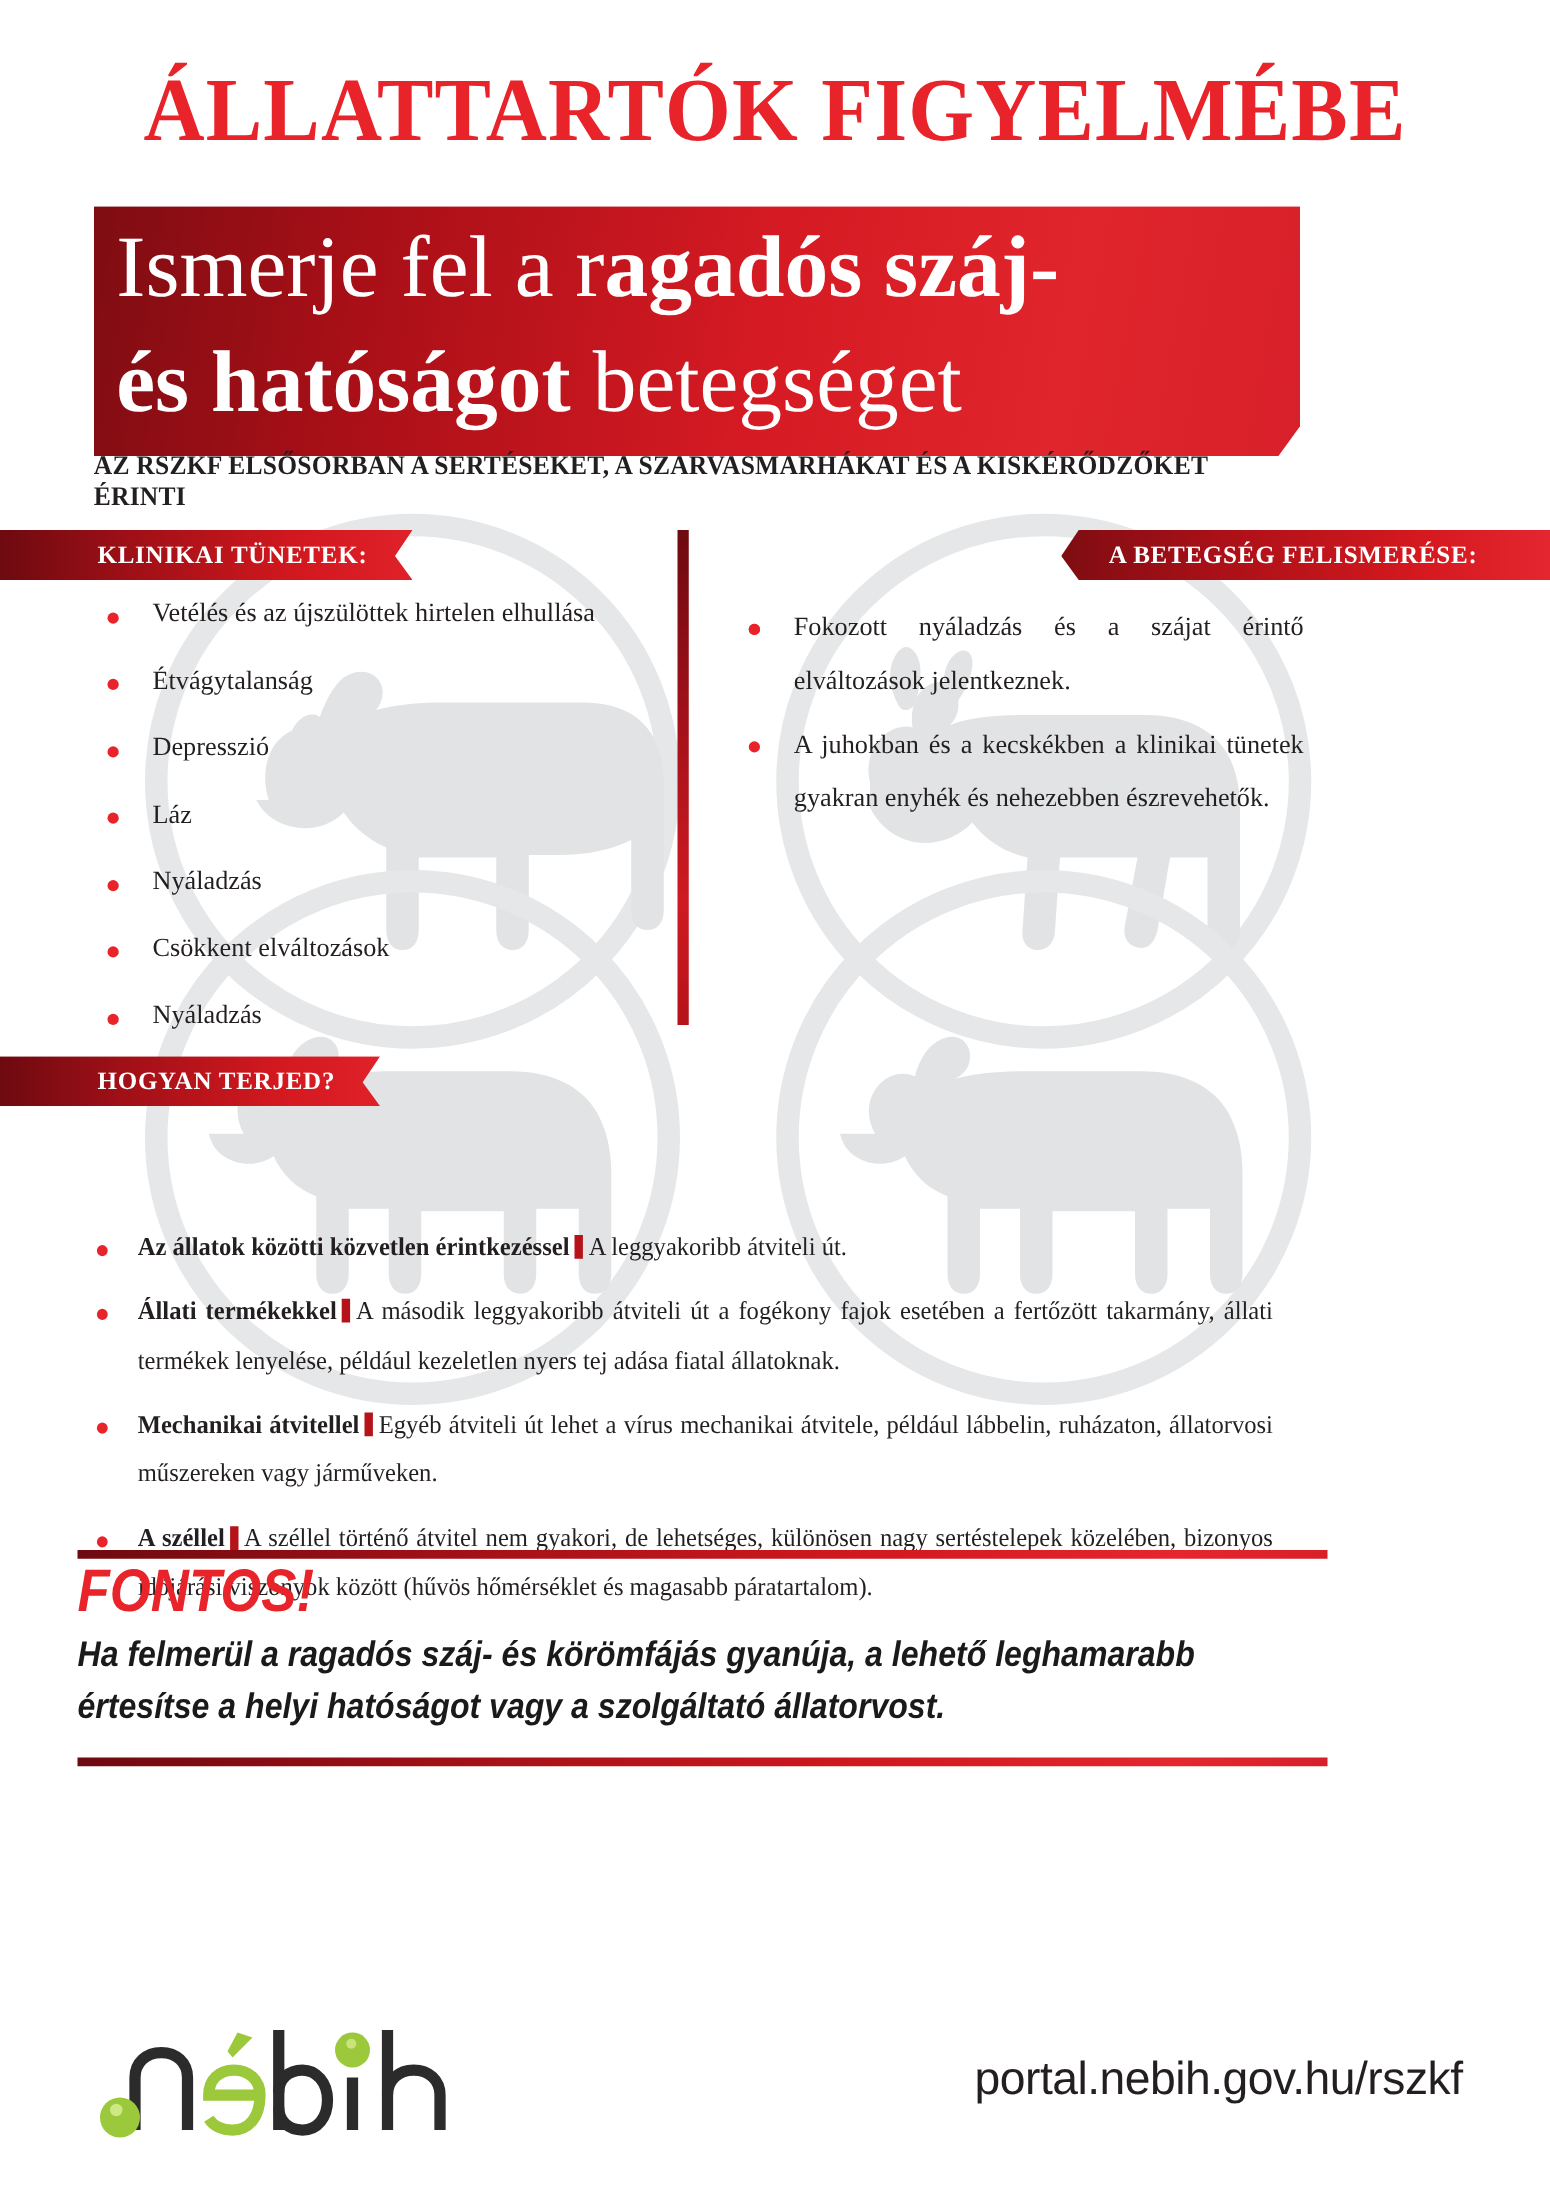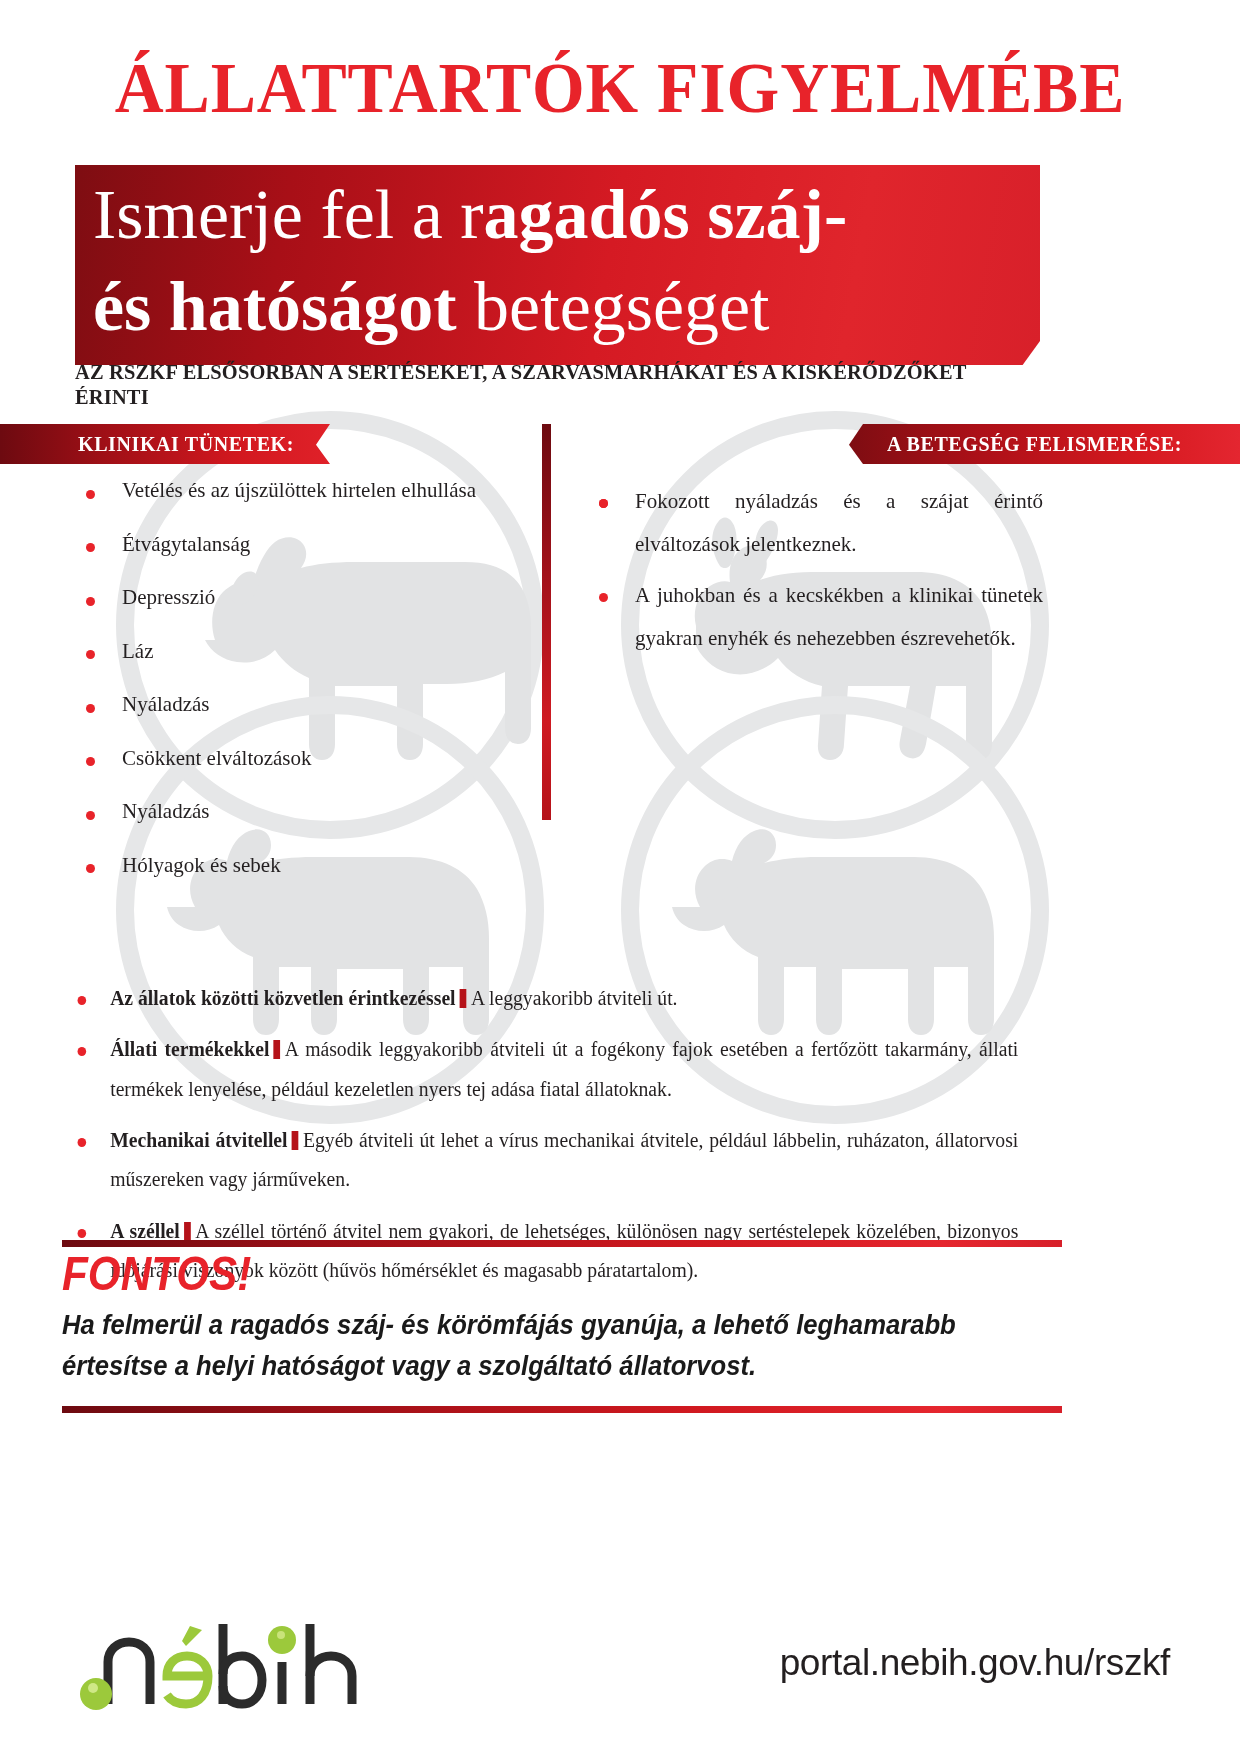--- a/index.html
+++ b/index.html
@@ -278,20 +278,23 @@
   </div>
 
   <div class="col col-right">
     <ul class="blist" id="recognition-list">
         <li><span class="dot"></span></li>
         <li><span class="dot"></span><span>Fokozott nyáladzás és a szájat érintő elváltozások jelentkeznek.</span></li>
         <li><span class="dot"></span><span>A juhokban és a kecskékben a klinikai tünetek gyakran enyhék és nehezebben észrevehetők.</span></li>
       </ul>
   </div>
 
+  <div class="tab tab-left" style="top:845px;">
+    <span>HOGYAN TERJED?</span>
+  </div>
 
   <div class="spread">
     <ul class="slist" id="spread-list">
         <li><span class="dot"></span><b>Az állatok közötti közvetlen érintkezéssel</b><span class="sep"></span><span>A leggyakoribb átviteli út.</span></li>
         <li><span class="dot"></span><b>Állati termékekkel</b><span class="sep"></span><span>A második leggyakoribb átviteli út a fogékony fajok esetében a fertőzött takarmány, állati termékek lenyelése, például kezeletlen nyers tej adása fiatal állatoknak.</span></li>
         <li><span class="dot"></span><b>Mechanikai átvitellel</b><span class="sep"></span><span>Egyéb átviteli út lehet a vírus mechanikai átvitele, például lábbelin, ruházaton, állatorvosi műszereken vagy járműveken.</span></li>
         <li><span class="dot"></span><b>A széllel</b><span class="sep"></span><span>A széllel történő átvitel nem gyakori, de lehetséges, különösen nagy sertéstelepek közelében, bizonyos időjárási viszonyok között (hűvös hőmérséklet és magasabb páratartalom).</span></li>
       </ul>
   </div>
 

